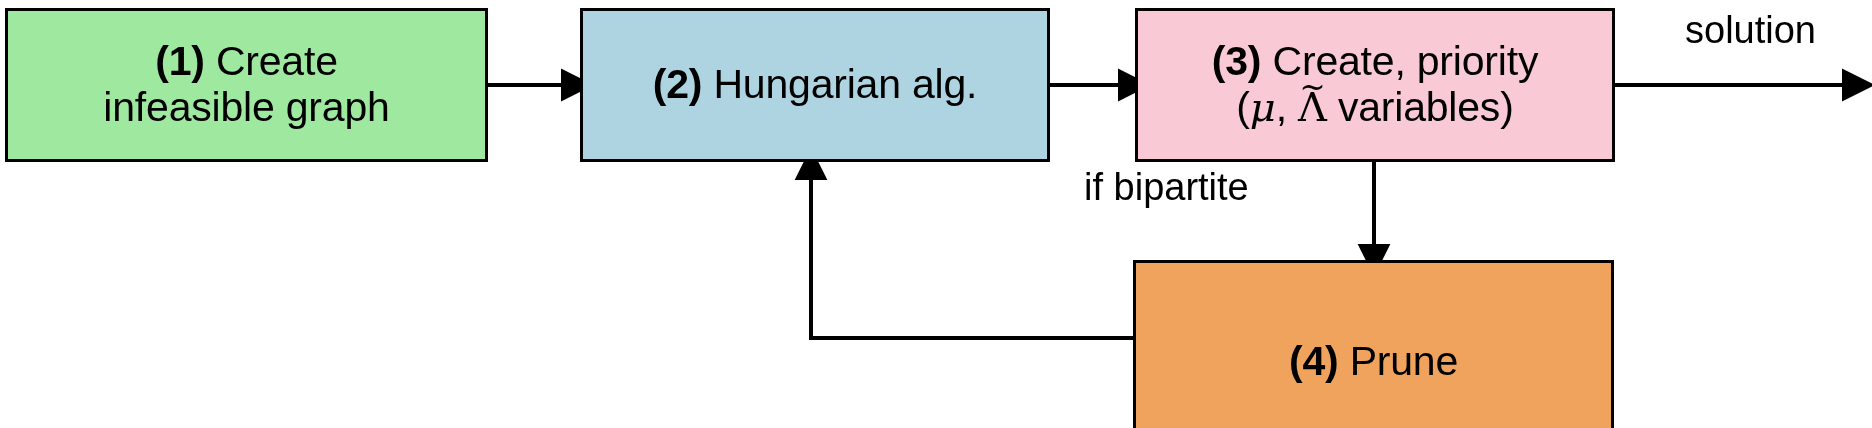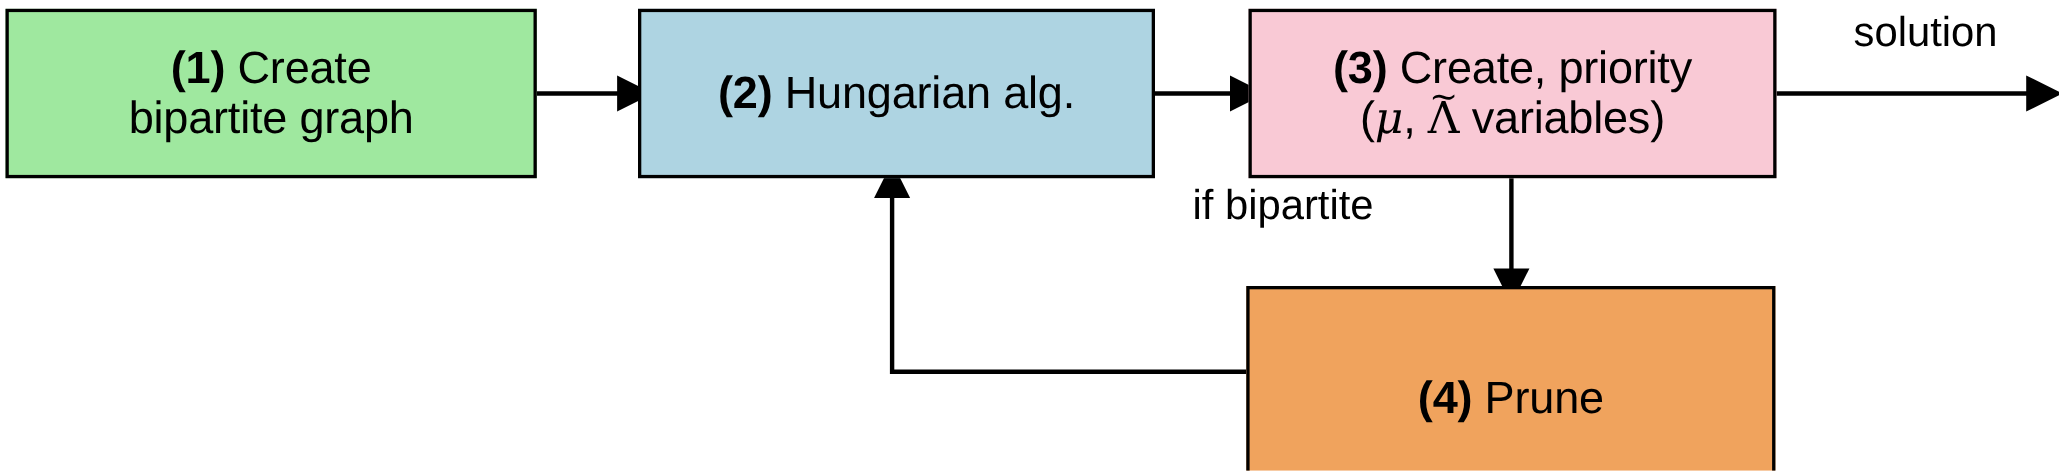--- a/index.html
+++ b/index.html
@@ -115,21 +115,21 @@
       <line x1="1374" y1="162" x2="1374" y2="248" stroke="#000000" stroke-width="4" marker-end="url(#arrowD)"></line>
     </g>
 
     <g>
       <polyline points="1133,338 811,338 811,176" fill="none" stroke="#000000" stroke-width="4" marker-end="url(#arrowU)"></polyline>
     </g>
   </svg>
 
   <div class="node" id="node-1" style="background: rgb(159, 232, 159);">
     <div class="line"><span class="num">(1)</span><span> Create</span></div>
-    <div class="line">bipartite graph</div>
+    <div class="line">infeasible graph</div>
   </div>
 
   <div class="node" id="node-2" style="background: rgb(174, 212, 226);">
     <div class="line"><span class="num">(2)</span><span> Hungarian alg.</span></div>
   </div>
 
   <div class="node" id="node-3" style="background: rgb(249, 201, 213);">
     <div class="line"><span class="num">(3)</span><span> Create, priority</span></div>
     <div class="line"><span>(</span><span class="mathvar">μ</span><span>, </span><span class="lam"><span class="tld">~</span><span>Λ</span></span><span> variables)</span></div>
   </div>

